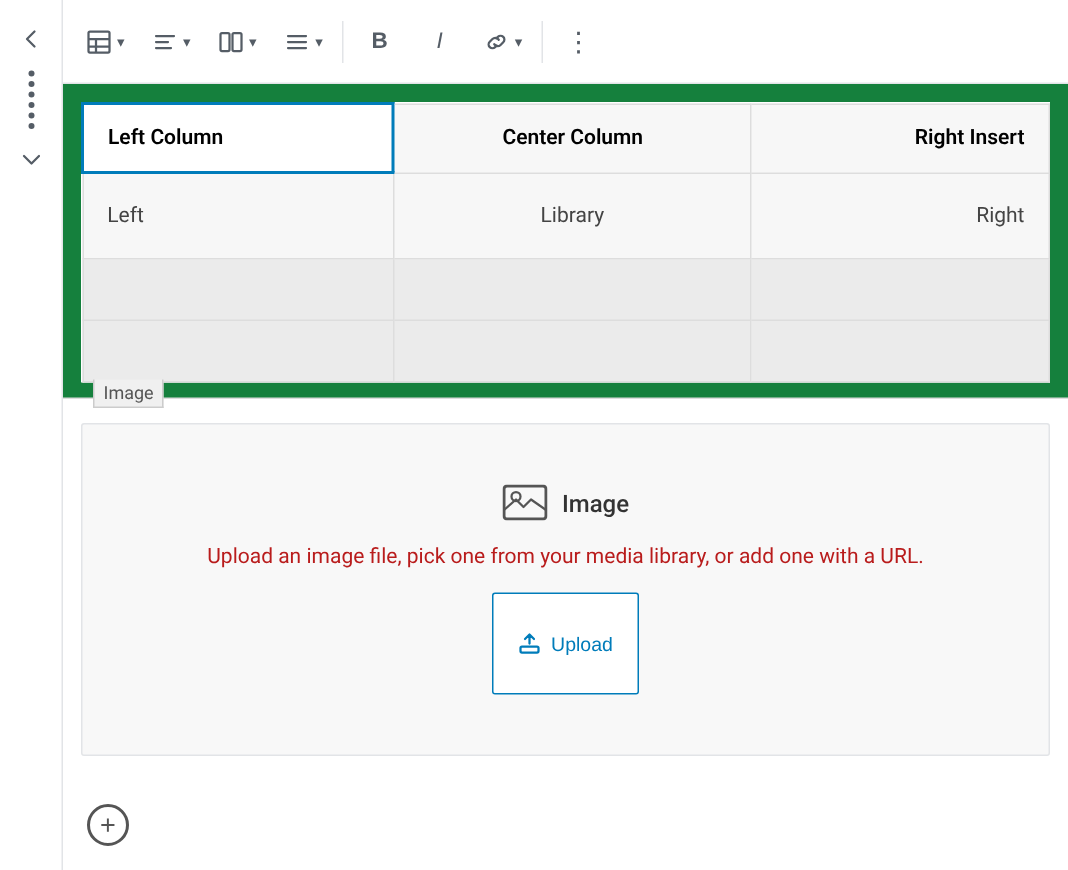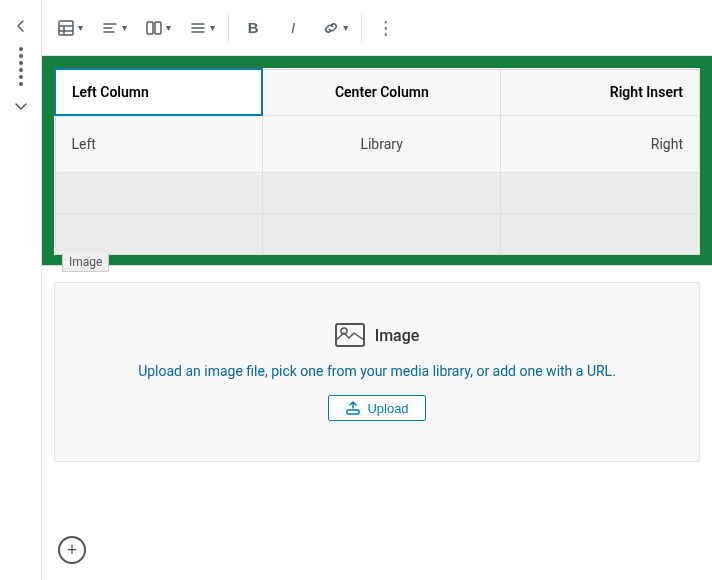--- a/index.html
+++ b/index.html
@@ -169,39 +169,39 @@
     .image-block-title {
       display: flex;
       align-items: center;
       gap: 10px;
       font-size: 16px;
       color: #333;
       font-weight: 500;
     }
 
     .image-description {
-      color: #0369a1;
+      color: #b91c1c;
       font-size: 14px;
       text-align: center;
     }
 
     .image-buttons {
       display: flex;
       gap: 8px;
       flex-direction: column;
       align-items: center;
     }
 
     .image-btn-row {
       display: flex;
       gap: 8px;
     }
 
     .btn-outline {
-      padding: 4px 16px;
+      padding: 25px 16px;
       border: 1px solid #007cba;
       background: #fff;
       color: #007cba;
       border-radius: 2px;
       cursor: pointer;
       font-size: 13px;
       display: flex;
       align-items: center;
       gap: 6px;
     }

